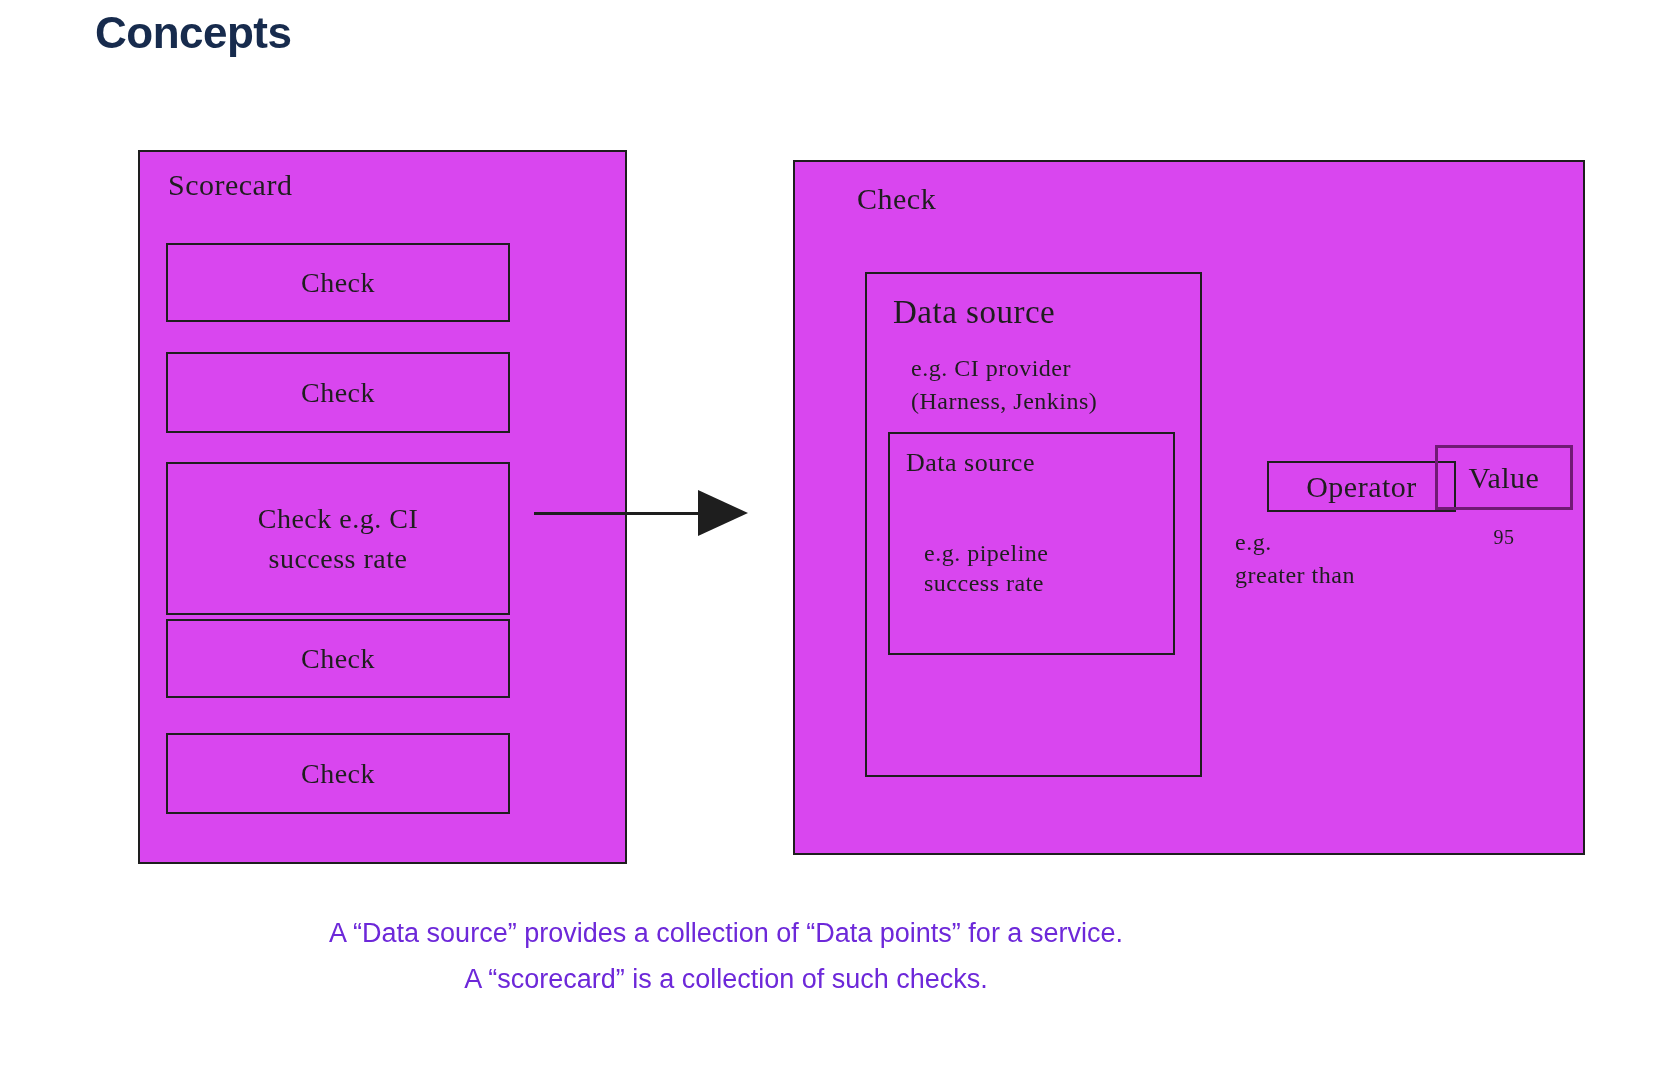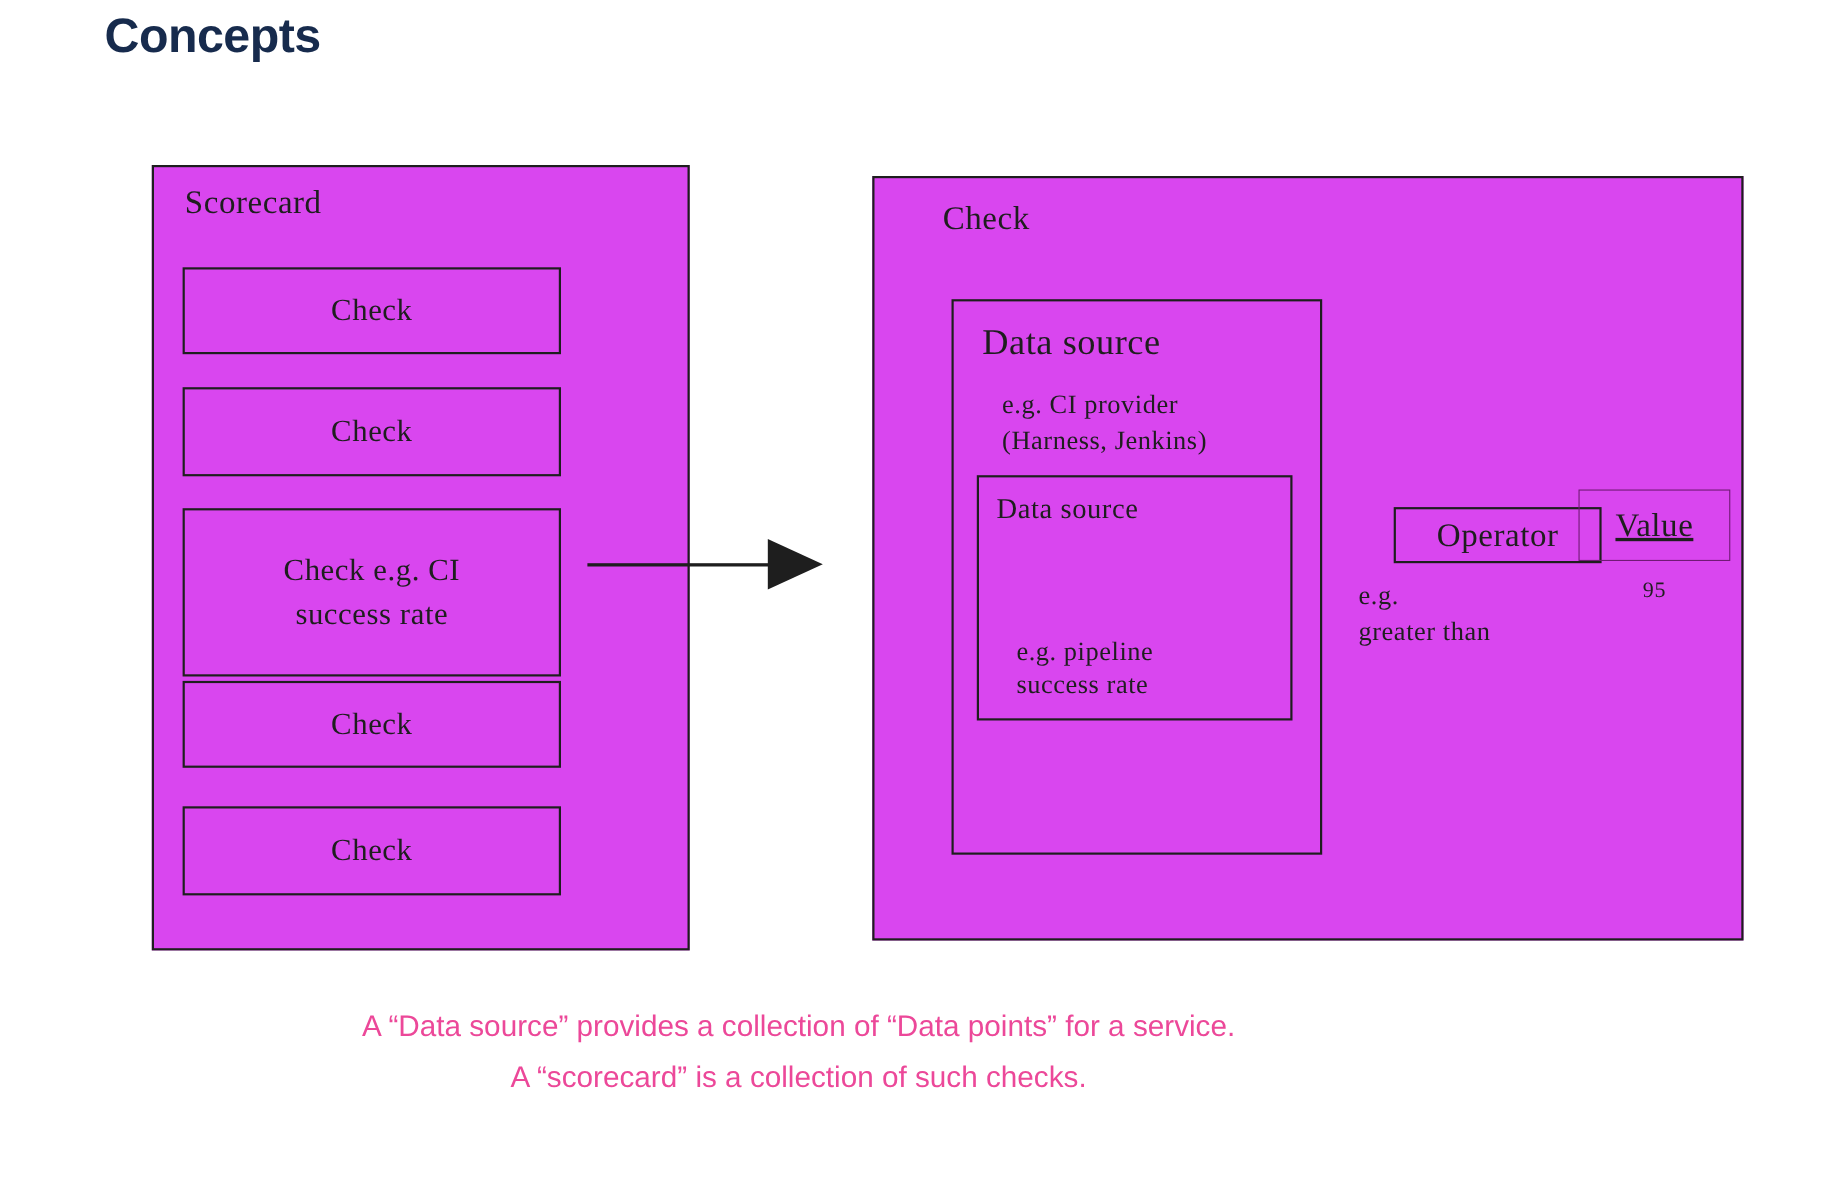--- a/index.html
+++ b/index.html
@@ -78,33 +78,33 @@
     border-bottom: 23px solid transparent;
   }
   
   .check-panel { left: 793px; top: 160px; width: 792px; height: 695px; }
   .check-panel-label { position: absolute; left: 62px; top: 20px; font-size: 30px; }
   .data-source { position: absolute; left: 70px; top: 110px; width: 337px; height: 505px; border: 2px solid #1e1e1e; box-sizing: border-box; }
   .data-source-label { position: absolute; left: 26px; top: 20px; font-size: 33px; text-align: center; }
   .data-source-example { position: absolute; left: 44px; top: 78px; font-size: 24px; line-height: 33px; white-space: pre-line; }
   .data-point { position: absolute; left: 21px; top: 158px; width: 287px; height: 223px; border: 2px solid #1e1e1e; box-sizing: border-box; }
   .data-point-label { position: absolute; left: 16px; top: 14px; font-size: 26px; }
-  .data-point-example { position: absolute; left: 34px; top: 104px; font-size: 24px; line-height: 30px; white-space: pre-line; margin-top: 40px; }
+  .data-point-example { position: absolute; left: 34px; top: 104px; font-size: 24px; line-height: 30px; white-space: pre-line; }
   .operator-box { position: absolute; left: 428px; top: 299px; width: 189px; height: 51px; border: 2px solid #1e1e1e; box-sizing: border-box; display: flex; align-items: center; justify-content: center; font-size: 30px; margin-left: 44px; }
   .operator-example { position: absolute; left: 440px; top: 364px; font-size: 24px; line-height: 33px; white-space: pre-line; }
-  .value-box { position: absolute; left: 640px; top: 283px; width: 138px; height: 65px; border: 1px solid #701a75; box-sizing: border-box; display: flex; align-items: center; justify-content: center; font-size: 30px; text-decoration: underline; }
+  .value-box { position: absolute; left: 640px; top: 283px; width: 138px; height: 65px; border: 3px solid #701a75; box-sizing: border-box; display: flex; align-items: center; justify-content: center; font-size: 30px; }
   .value-example { position: absolute; left: 640px; top: 364px; width: 138px; text-align: center; font-size: 20px; }
   
   .caption {
     position: absolute;
     left: 0;
     top: 910px;
     width: 1452px;
     text-align: center;
-    color: #ec4899;
+    color: #6d28d9;
     font-size: 27px;
     line-height: 46px;
   }
 </style>
 </head>
 <body>
 
 <div class="canvas">
 
   <div class="page-title">Concepts</div>

